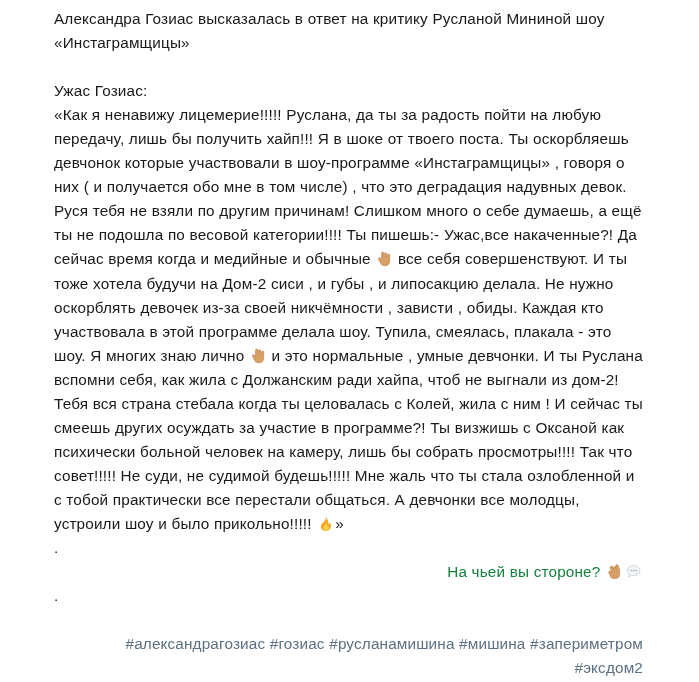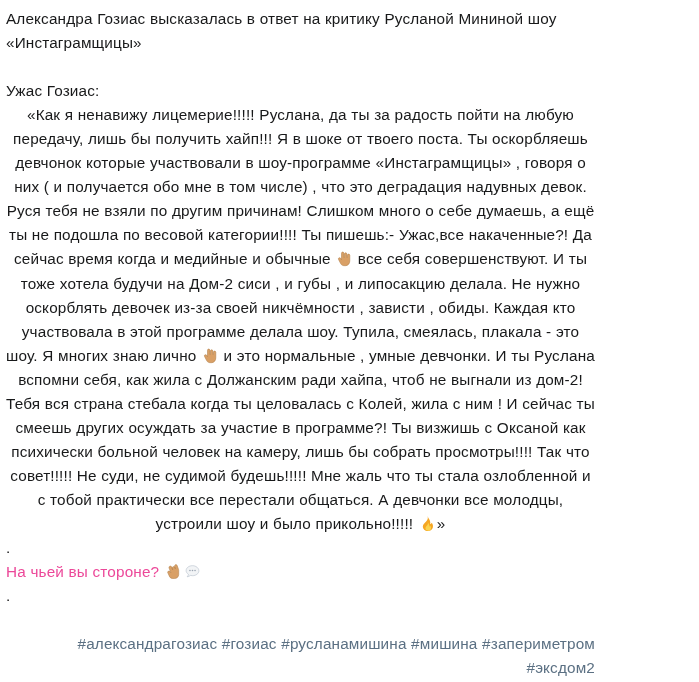--- a/index.html
+++ b/index.html
@@ -12,20 +12,21 @@
     height: 682px;
     overflow: hidden;
     font-family: "Liberation Sans", sans-serif;
     color: #18191a;
     -webkit-font-smoothing: antialiased;
   }
   .post {
     box-sizing: border-box;
     width: 604px;
     padding: 7px 9px 0 6px;
+    margin-left: 48px;
   }
   .headline,
   .speaker,
   .body-text,
   .spacer-dot,
   .question-line,
   .tags-line {
     font-size: 15.3px;
     line-height: 24.05px;
     letter-spacing: 0.01em;
@@ -38,29 +39,29 @@
     color: #18191a;
   }
   .gap-block {
     height: 24.05px;
   }
   .speaker {
     color: #18191a;
   }
   .body-text {
     color: #18191a;
-    text-align: center;
   }
   .spacer-dot {
     color: #18191a;
     height: 24.05px;
   }
   .question-line {
-    color: #ec4899;
+    color: #15803d;
     display: block;
+    text-align: right;
   }
   .tags-line {
     color: #5b7083;
     text-align: right;
   }
   .emoji-svg {
     display: inline-block;
     vertical-align: -3px;
     width: 16px;
     height: 16px;

